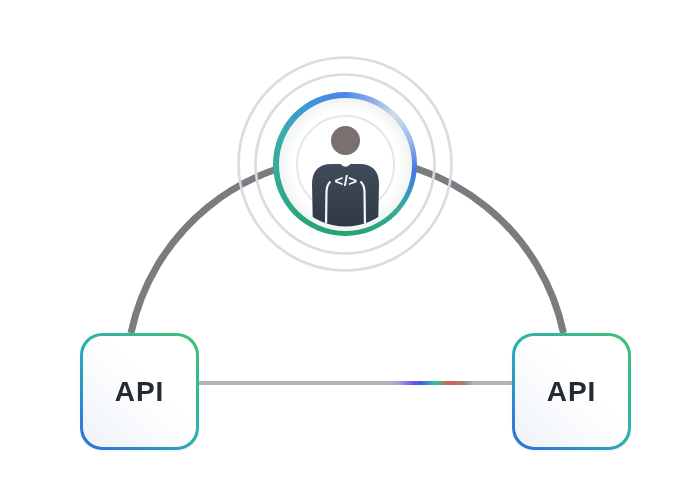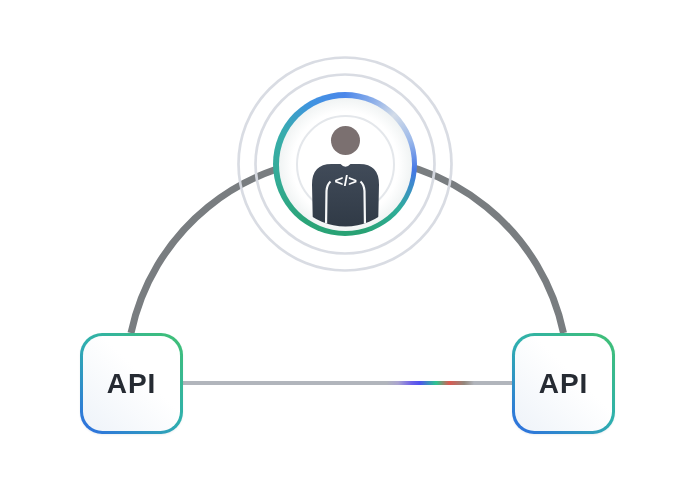--- a/index.html
+++ b/index.html
@@ -21,21 +21,21 @@
   .hub-inner {
     position:absolute; inset:5.5px; border-radius:50%;
     background: radial-gradient(circle,
       #ffffff 0%, #ffffff 56%, #edf1f1 74%, #f6f9f8 86%, #ffffff 94%);
   }
   .hub-inner svg { position:absolute; left:0; top:0; }
 
   
   .api-box {
     position:absolute; top:333px; width:103px; height:101px;
-    border-radius:22px; padding:0;
+    border-radius:22px; padding:8px;
     background: linear-gradient(40deg, #2e6fe0 2%, #2fb0ae 52%, #3fbf77 96%);
     box-shadow: 0 1px 2px rgba(40,60,90,0.08);
   }
   .api-box .face {
     position:absolute; inset:2.6px; border-radius:19.5px;
     background: linear-gradient(to bottom left, #ffffff 40%, #eef3f9 100%);
     display:flex; align-items:center; justify-content:center;
   }
   .api-box.left  { left:80px; }
   .api-box.right { left:512px; }

